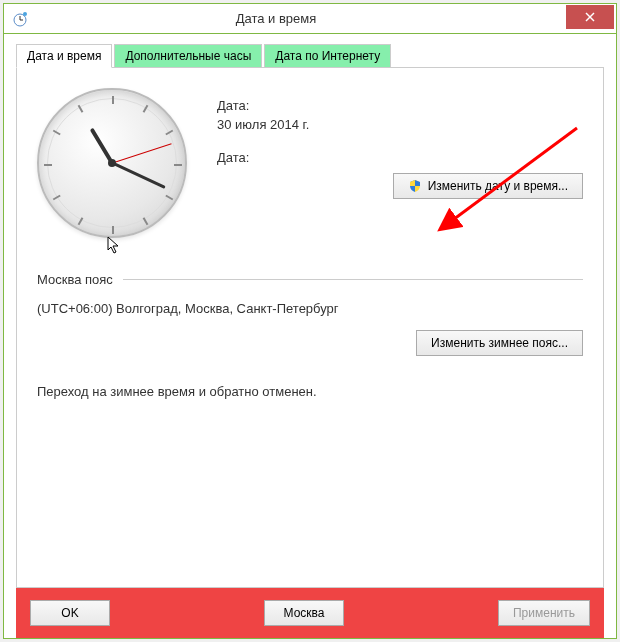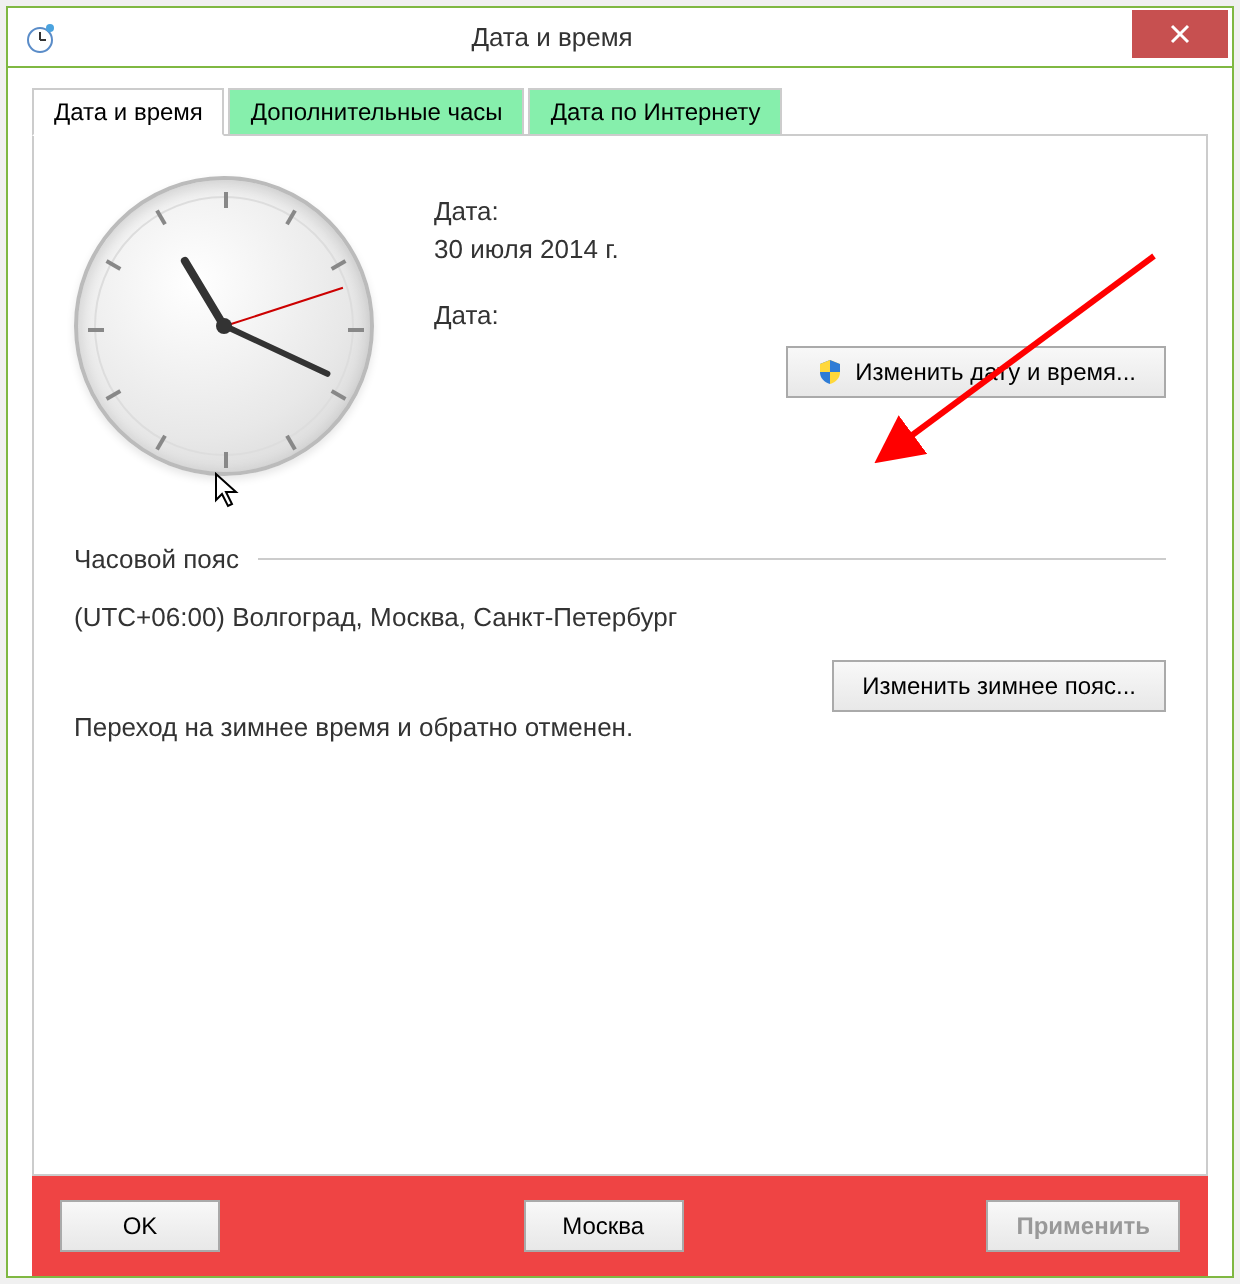--- a/index.html
+++ b/index.html
@@ -205,21 +205,20 @@
       background: linear-gradient(to bottom, #f8f8f8, #e8e8e8);
       border: 1px solid #aaa;
       cursor: pointer;
       min-width: 80px;
       gap: 6px;
       color: #000;
     }
     .win-button.disabled {
       color: #999;
       cursor: default;
-      font-weight: bold;
     }
     .shield-icon {
       width: 14px;
       height: 14px;
     }
     .section-header {
       font-size: 13px;
       color: #333;
       margin-top: 24px;
       margin-bottom: 4px;
@@ -233,20 +232,21 @@
       background: #ccc;
     }
     .timezone-text {
       font-size: 13px;
       color: #333;
       margin: 14px 0 14px 0;
     }
     .dst-info {
       font-size: 13px;
       color: #333;
+      margin-top: 28px;
     }
     .dialog-buttons {
       padding: 12px 14px;
       display: flex;
       justify-content: space-between;
       gap: 8px;
       background: #ef4444;
     }
     .arrow-annotation {
       position: absolute;
@@ -334,21 +334,21 @@
       <svg class="arrow-annotation" style="left:400px; top:50px;" width="180" height="130">
         <defs>
           <marker id="arrowhead" markerWidth="8" markerHeight="8" refX="6" refY="4" orient="auto">
             <polygon points="0 0, 8 4, 0 8" fill="#ff0000"></polygon>
           </marker>
         </defs>
         <line x1="160" y1="10" x2="25" y2="110" stroke="#ff0000" stroke-width="3" marker-end="url(#arrowhead)"></line>
       </svg>
 
       <div class="section-header">
-        <span>Часовой пояс</span>
+        <span>Москва пояс</span>
         <span class="line"></span>
       </div>
 
       <div class="timezone-text">(UTC+06:00) Волгоград, Москва, Санкт-Петербург</div>
 
       <div class="btn-row-right">
         <button class="win-button">
           <span>Изменить зимнее пояс...</span>
         </button>
       </div>

